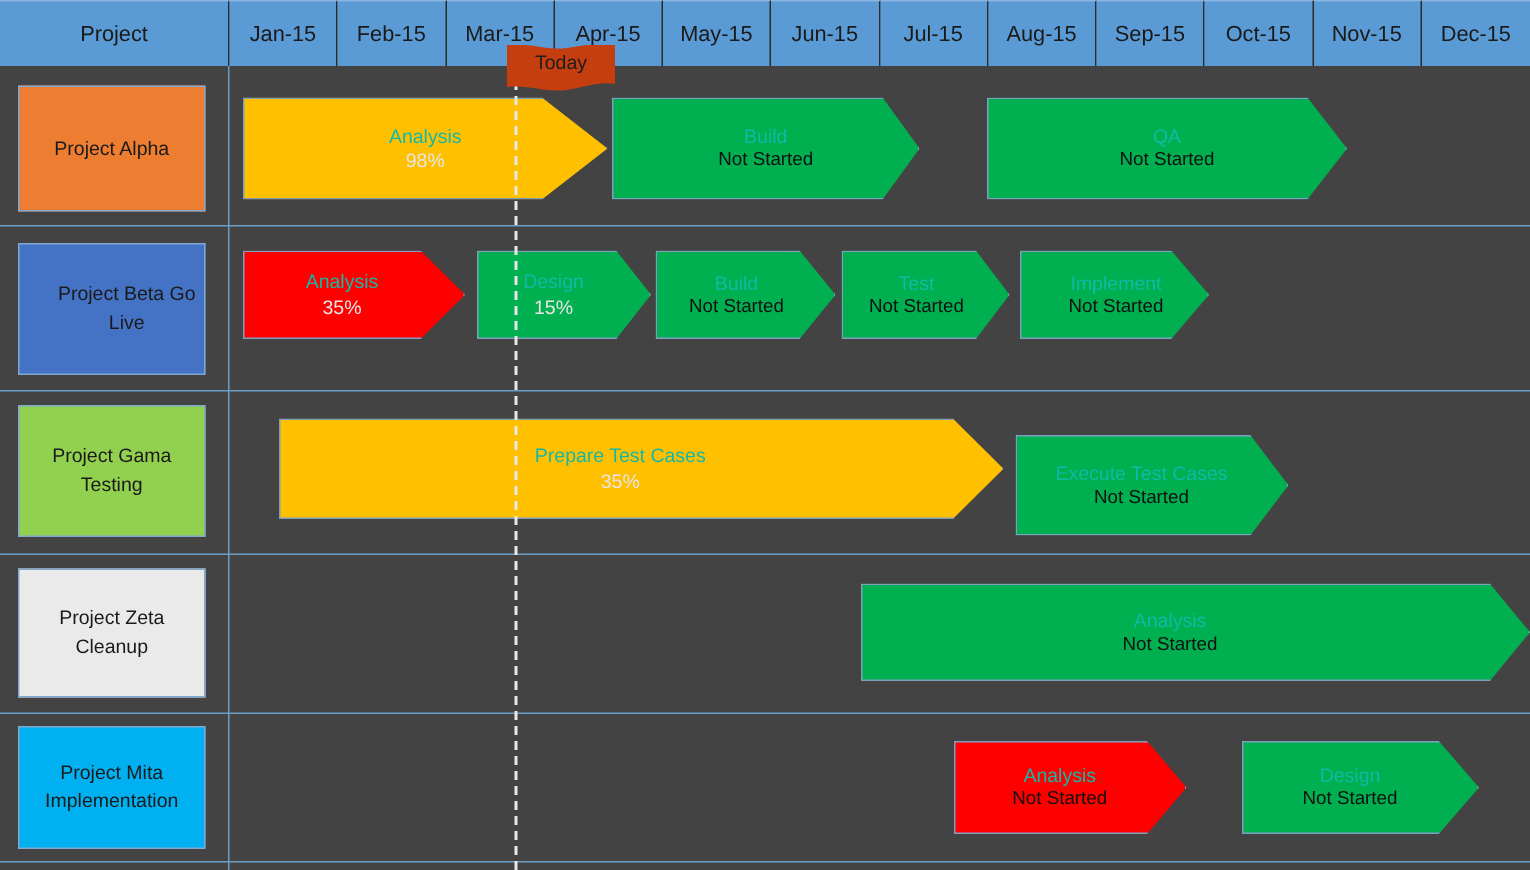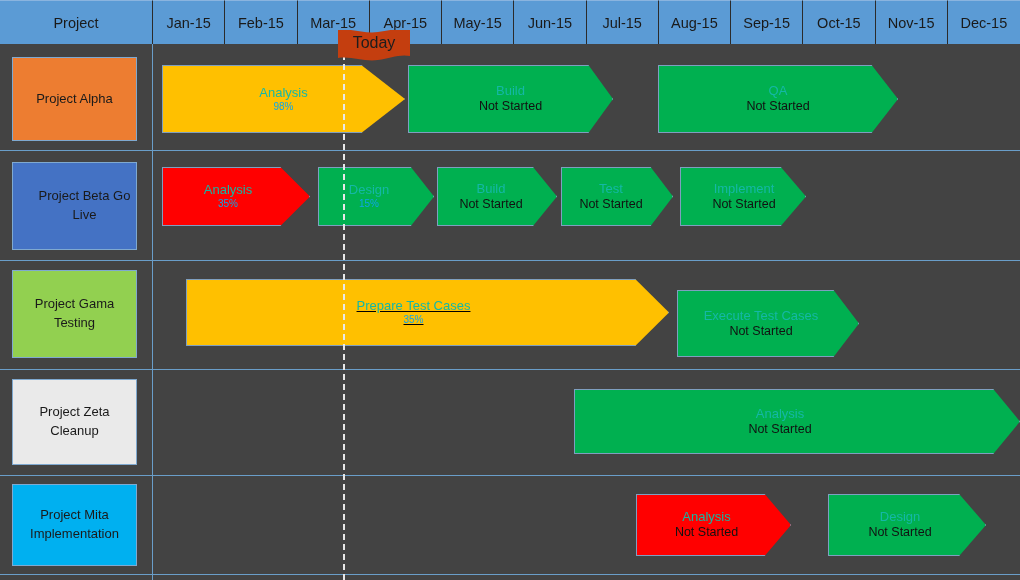--- a/index.html
+++ b/index.html
@@ -90,21 +90,21 @@
     position: absolute;
     z-index: 12;
     width: 72px;
     height: 34px;
   }
   #today-flag .flag-label {
     position: absolute;
     left: 0; top: 4px;
     width: 72px;
     text-align: center;
-    font-size: 16px;
+    font-size: 13px;
     color: #1d1d1d;
     pointer-events: none;
   }
 
   
   .proj-box {
     position: absolute;
     left: 12px;
     width: 125px;
     box-sizing: border-box;
@@ -155,22 +155,22 @@
   }
   .bar .task-status {
     display: block;
     color: #111111;
     font-size: 12.5px;
     line-height: 1.25;
     white-space: nowrap;
   }
   .bar .task-pct {
     display: block;
-    color: #0ea5e9;
-    font-size: 10px;
+    color: #e5e5e5;
+    font-size: 13px;
     font-style: normal;
     line-height: 1.25;
     white-space: nowrap;
   }
   
   .bar.narrow .bar-text { padding-left: 6px; text-align: center; }
 </style>
 </head>
 <body>
 
@@ -281,21 +281,21 @@
     </div>
 
     <div class="bar" style="left:680px; top:123px; width:126px; height:59px;padding-left:14px;">
       <div class="bar-shape" style="background:#00B050; clip-path: polygon(0 0, 80% 0, 100% 50%, 80% 100%, 0 100%);"></div>
       <div class="bar-text" style="padding-right:18px;">
         <span class="task-name">Implement</span>
         <span class="task-status">Not Started</span>
       </div>
     </div>
 
-    <div class="bar" style="left:186px; top:235px; width:483px; height:67px;text-decoration:underline;">
+    <div class="bar" style="left:186px; top:235px; width:483px; height:67px;">
       <div class="bar-shape" style="background:#FFC000; clip-path: polygon(0 0, 93% 0, 100% 50%, 93% 100%, 0 100%);"></div>
       <div class="bar-text" style="padding-right:34px;">
         <span class="task-name">Prepare Test Cases</span>
         <span class="task-pct">35%</span>
       </div>
     </div>
 
     <div class="bar" style="left:677px; top:246px; width:182px; height:67px;">
       <div class="bar-shape" style="background:#00B050; clip-path: polygon(0 0, 86% 0, 100% 50%, 86% 100%, 0 100%);"></div>
       <div class="bar-text" style="padding-right:20px;">

